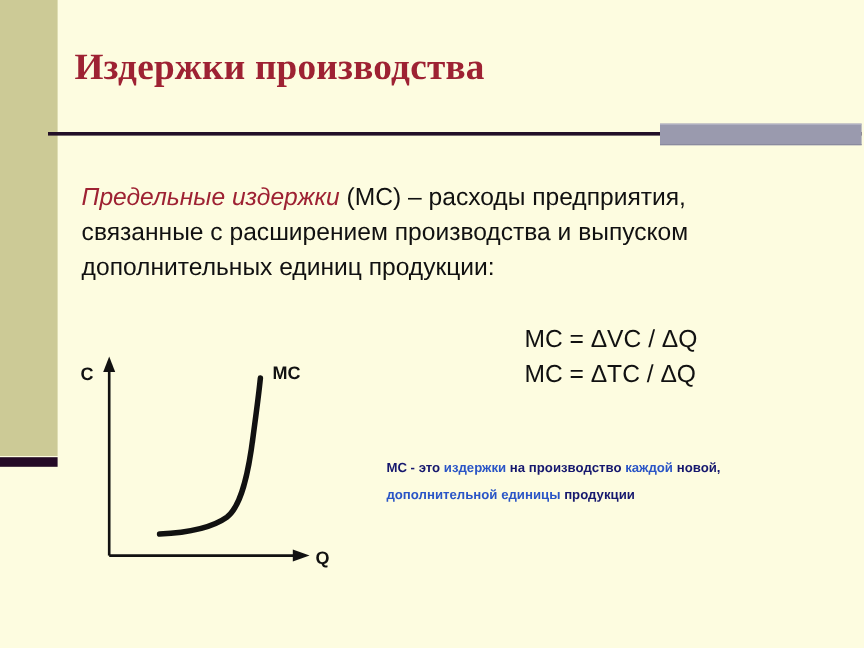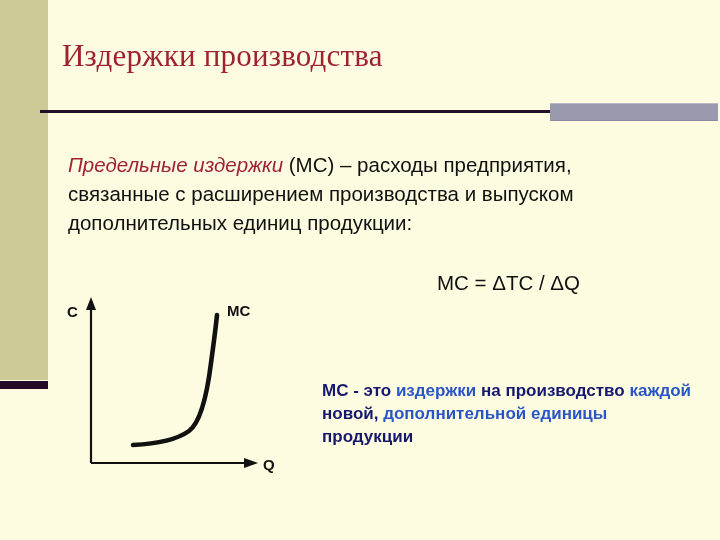--- a/index.html
+++ b/index.html
@@ -36,20 +36,21 @@
   
   #title {
     position: absolute;
     left: 62px;
     top: 38px;
     font-family: "Liberation Serif", serif;
     font-size: 31px;
     color: #9e2233;
     letter-spacing: 0.2px;
     white-space: nowrap;
+    font-weight: bold;
   }
 
   
   #divider-line {
     position: absolute;
     left: 40px;
     top: 110px;
     width: 678px;
     height: 3px;
     background: #231028;
@@ -113,21 +114,21 @@
     font-weight: bold;
     fill: #111111;
   }
 
   
   #callout {
     position: absolute;
     left: 322px;
     top: 379px;
     width: 370px;
-    font-size: 17px;
+    font-size: 11px;
     font-weight: bold;
     line-height: 23px;
   }
   .c-dark  { color: #16186e; }
   .c-blue  { color: #2a55c6; }
 </style>
 </head>
 <body>
 
 <div id="left-band"></div>
@@ -136,20 +137,21 @@
 <div id="title">Издержки производства</div>
 
 <div id="divider-line"></div>
 <div id="divider-block"></div>
 
 <div id="body-text">
   <span class="term">Предельные издержки</span><span> (MC) – расходы предприятия, связанные с расширением производства и выпуском дополнительных единиц продукции:</span>
 </div>
 
 <div id="formulas">
+  <div>MC = ΔVC / ΔQ</div>
   <div>MC = ΔTC / ΔQ</div>
 </div>
 
 <div id="graph">
   <svg width="250" height="200" viewBox="0 0 250 200">
 
     <line x1="36" y1="22" x2="36" y2="178" stroke="#111111" stroke-width="2.2"></line>
     <polygon points="36,12 31,25 41,25" fill="#111111"></polygon>
 
     <line x1="36" y1="178" x2="192" y2="178" stroke="#111111" stroke-width="2.2"></line>

